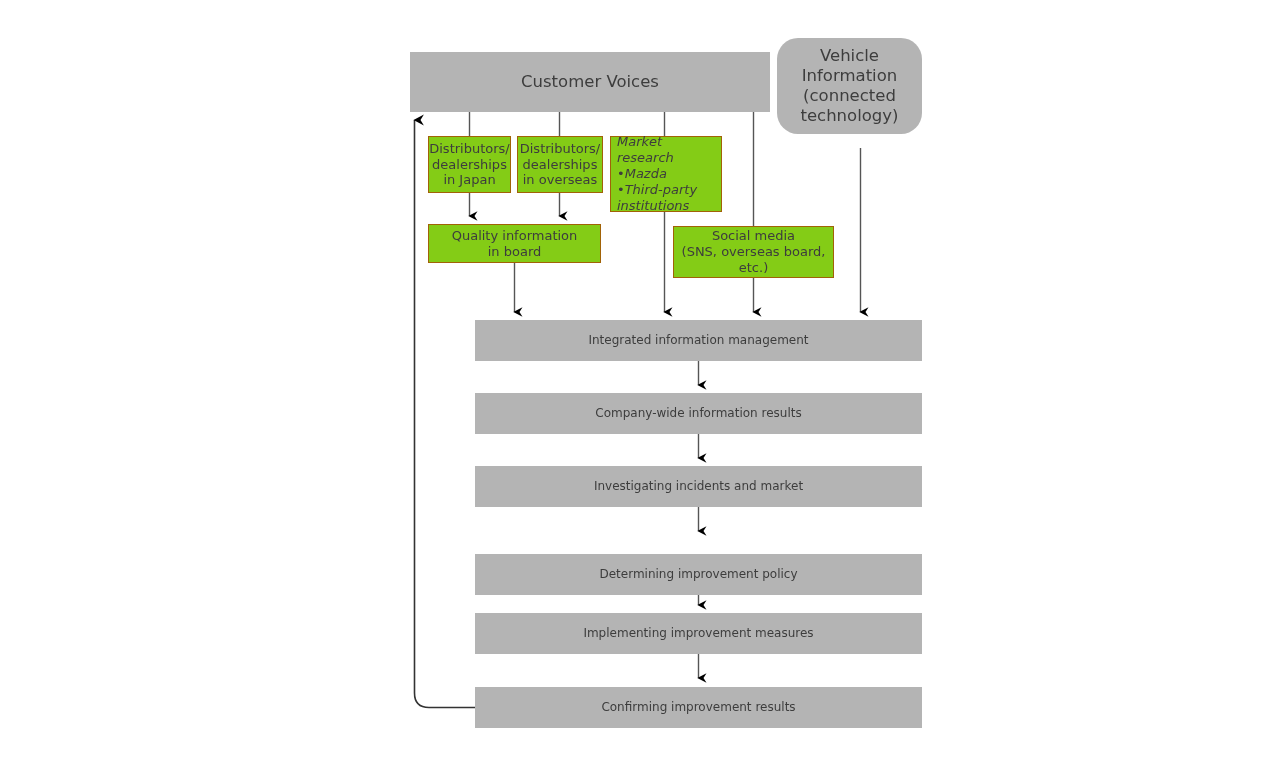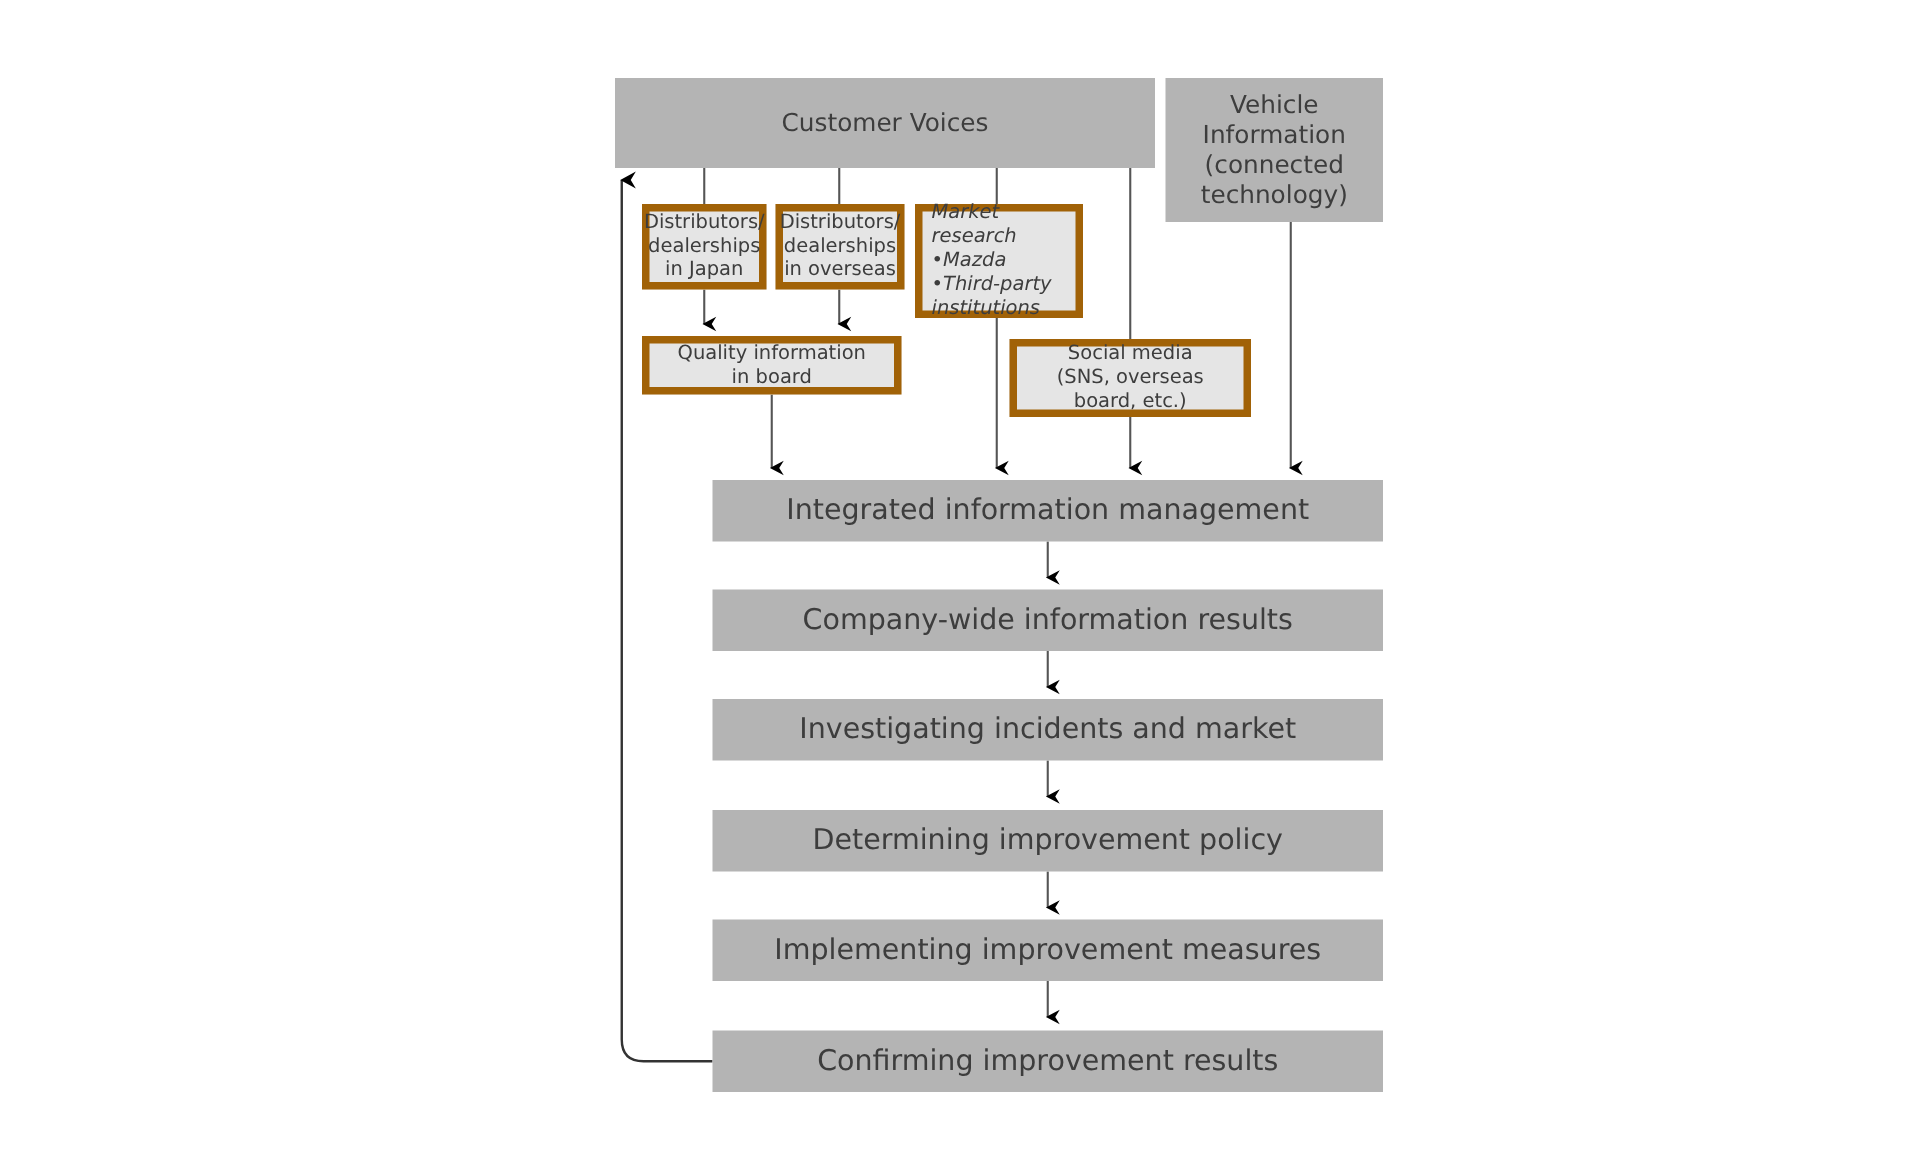--- a/index.html
+++ b/index.html
@@ -37,29 +37,29 @@
     justify-content: center;
     text-align: center;
     line-height: 1.22;
     color: #3d3d3d;
   }
   .gray {
     background: #b4b4b4;
     border: none;
   }
   .outline {
-    background: #e5e5e5;
-    border: 5px solid #a16207;
+    background: #84cc16;
+    border: 1px solid #a16207;
   }
   .node .lbl {
     display: block;
     white-space: pre-line;
     padding: 0 4px;
   }
-  .bar-label { font-size: 19px; }
+  .bar-label { font-size: 12px; }
   .big-label { font-size: 16.5px; }
   .small-label { font-size: 13px; }
   .left-align {
     justify-content: flex-start;
     text-align: left;
   }
   .left-align .lbl {
     padding-left: 6px;
     font-style: italic;
   }
@@ -105,21 +105,21 @@
     <path d="M673.5,581 L673.5,605" stroke="#555555" stroke-width="1.4" fill="none" marker-end="url(#ah)"></path>
     <path d="M673.5,654 L673.5,678" stroke="#555555" stroke-width="1.4" fill="none" marker-end="url(#ah)"></path>
 
     <path d="M450,707.5 L404,707.5 Q389.5,707.5 389.5,693 L389.5,120" stroke="#333333" stroke-width="1.6" fill="none" marker-end="url(#ahu)"></path>
   </svg>
 
   <div class="node gray big-label" style="left:385px; top:52px; width:360px; height:60px;">
     <span class="lbl">Customer Voices</span>
   </div>
 
-  <div class="node gray big-label" style="left:752px; top:52px; width:145px; height:96px;">
+  <div class="node gray big-label" style="left:752px; top:38px; width:145px; height:96px;border-radius:21px;">
     <span class="lbl">Vehicle
 Information
 (connected
 technology)</span>
   </div>
 
   <div class="node outline small-label" style="left:403px; top:136px; width:83px; height:57px;">
     <span class="lbl">Distributors/
 dealerships
 in Japan</span>
@@ -153,21 +153,21 @@
   </div>
 
   <div class="node gray bar-label" style="left:450px; top:393px; width:447px; height:41px;">
     <span class="lbl">Company-wide information results</span>
   </div>
 
   <div class="node gray bar-label" style="left:450px; top:466px; width:447px; height:41px;">
     <span class="lbl">Investigating incidents and market</span>
   </div>
 
-  <div class="node gray bar-label" style="left:450px; top:540px; width:447px; height:41px;">
+  <div class="node gray bar-label" style="left:450px; top:554px; width:447px; height:41px;">
     <span class="lbl">Determining improvement policy</span>
   </div>
 
   <div class="node gray bar-label" style="left:450px; top:613px; width:447px; height:41px;">
     <span class="lbl">Implementing improvement measures</span>
   </div>
 
   <div class="node gray bar-label" style="left:450px; top:687px; width:447px; height:41px;">
     <span class="lbl">Confirming improvement results</span>
   </div>

